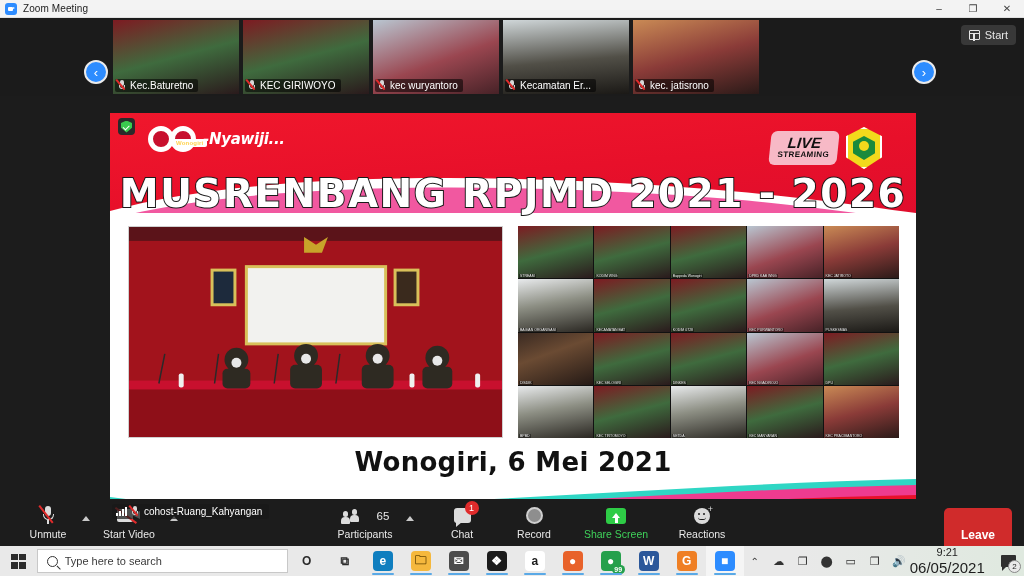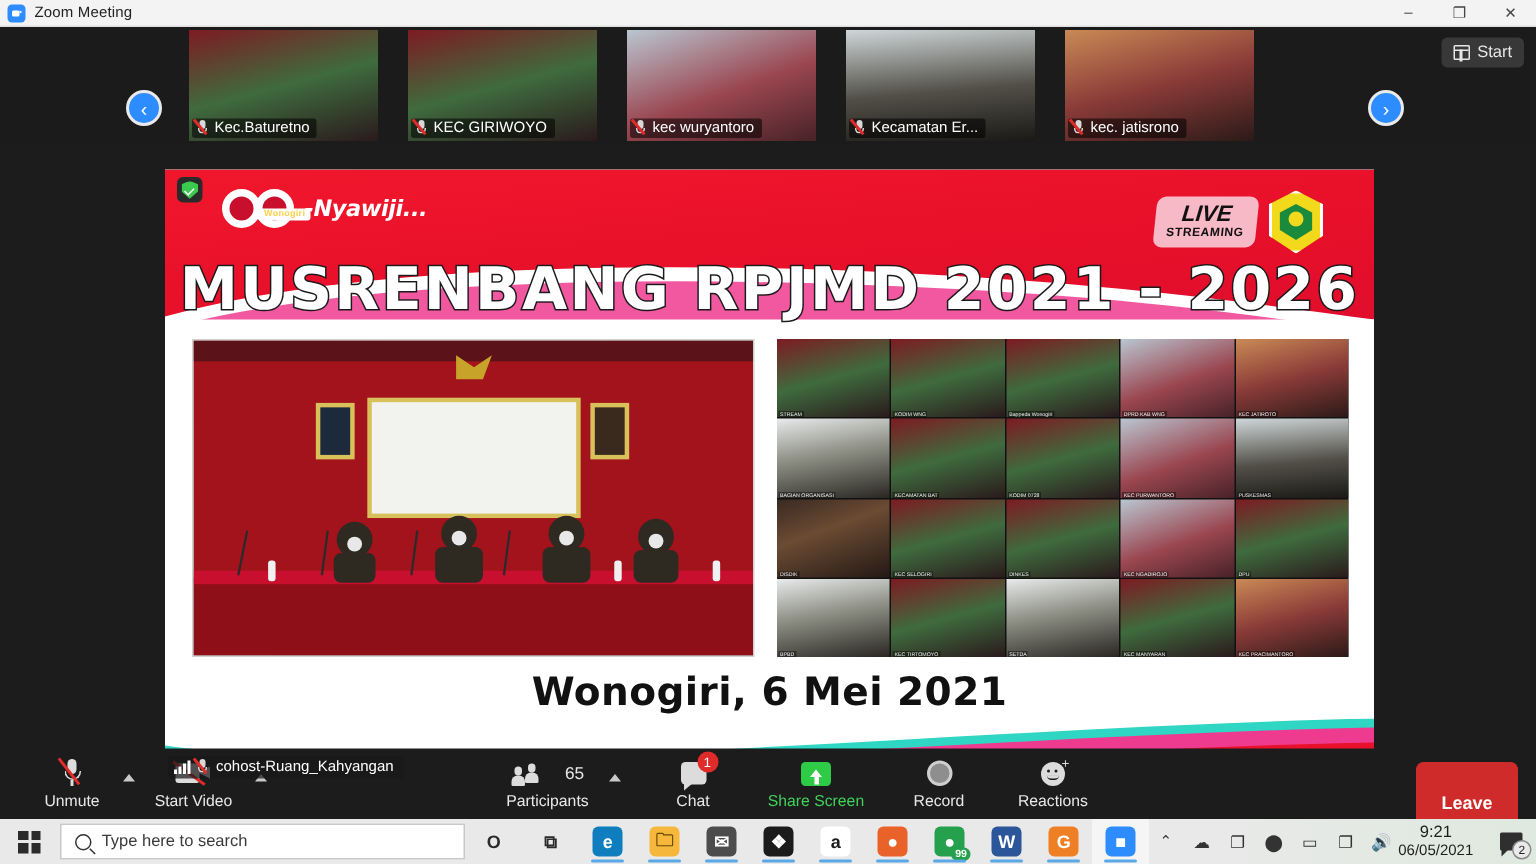--- a/index.html
+++ b/index.html
@@ -44,22 +44,22 @@
     position: absolute; top: 18px; left: 0; width: 1024px; height: 528px;
     background: #1c1c1c;
   }
 
   
   .filmstrip {
     position: absolute; top: 0; left: 0; width: 1024px; height: 78px;
     background: #1b1b1b; overflow: hidden;
   }
   .film-track {
-    position: absolute; left: 126px; top: 2px;
-    display: flex; gap: 20px;
+    position: absolute; left: 113px; top: 2px;
+    display: flex; gap: 4px;
   }
   .film-tile {
     width: 126px; height: 74px; position: relative;
     background: #000; overflow: hidden;
   }
   .film-tile .inner { position: absolute; inset: 0; overflow: hidden; }
   .film-name {
     position: absolute; left: 2px; bottom: 2px;
     display: flex; align-items: center; gap: 3px;
     background: rgba(0,0,0,0.55); padding: 1px 5px 1px 3px;
@@ -328,21 +328,21 @@
     display: flex; align-items: center; gap: 7px; padding: 0 9px; cursor: text;
   }
   .search-box .ph { font-size: 11px; color: #3a3a3a; }
   .mag { width: 11px; height: 11px; border: 1.4px solid #333; border-radius: 50%; position: relative; flex: none; }
   .mag::after { content: ""; position: absolute; right: -4px; bottom: -3px; width: 5px; height: 1.4px; background: #333; transform: rotate(45deg); }
   .tb-ico { width: 38px; height: 30px; display: flex; align-items: center; justify-content: center; position: relative; cursor: pointer; }
   .tb-ico .under { position: absolute; bottom: 1px; left: 8px; width: 22px; height: 2.5px; background: #5aa9e6; border-radius: 1px; }
   .tb-ico.active { background: rgba(255,255,255,0.55); }
   .clock { margin-left: auto; text-align: center; padding-right: 8px; line-height: 1.15; cursor: pointer; }
   .clock .t { font-size: 11px; color: #1d1d1d; }
-  .clock .d { font-size: 10px; color: #1d1d1d; }
+  .clock .d { font-size: 15px; color: #1d1d1d; }
   .tray-group { display: flex; align-items: center; gap: 2px; }
   .tray-ic { width: 22px; height: 30px; display: flex; align-items: center; justify-content: center; cursor: pointer; }
   .notif {
     width: 34px; height: 30px; display: flex; align-items: center;
     justify-content: center; position: relative; cursor: pointer;
   }
   .notif .bx { width: 15px; height: 12px; background: #2f2f2f; border-radius: 1px; position: relative; }
   .notif .bx::after { content: ""; position: absolute; left: 1px; bottom: -4px; width: 0; height: 0; border-top: 5px solid #2f2f2f; border-right: 5px solid transparent; }
   .notif .cnt {
     position: absolute; right: 3px; bottom: 3px; width: 13px; height: 13px;
@@ -648,33 +648,33 @@
           <span class="lab">Participants</span>
         </div>
         <span class="caret"></span>
         <div class="tb-item" style="width:72px;margin-left:12px">
           <span class="ic">
             <span class="i-chat"></span>
             <span class="badge">1</span>
           </span>
           <span class="lab">Chat</span>
         </div>
-        <div class="tb-item" style="width:92px">
-          <span class="ic">
-              <span class="i-share">
-                <span class="ar"></span>
-              </span>
-            </span>
-          <span class="lab green">Share Screen</span>
-        </div>
         <div class="tb-item" style="width:72px">
           <span class="ic">
               <span class="i-rec"></span>
             </span>
           <span class="lab">Record</span>
+        </div>
+        <div class="tb-item" style="width:92px">
+          <span class="ic">
+              <span class="i-share">
+                <span class="ar"></span>
+              </span>
+            </span>
+          <span class="lab green">Share Screen</span>
         </div>
         <div class="tb-item" style="width:80px">
           <span class="ic">
               <span class="i-react">
                 <span class="e1"></span>
                 <span class="e2"></span>
                 <span class="m"></span>
                 <span class="plus">+</span>
               </span>
             </span>

